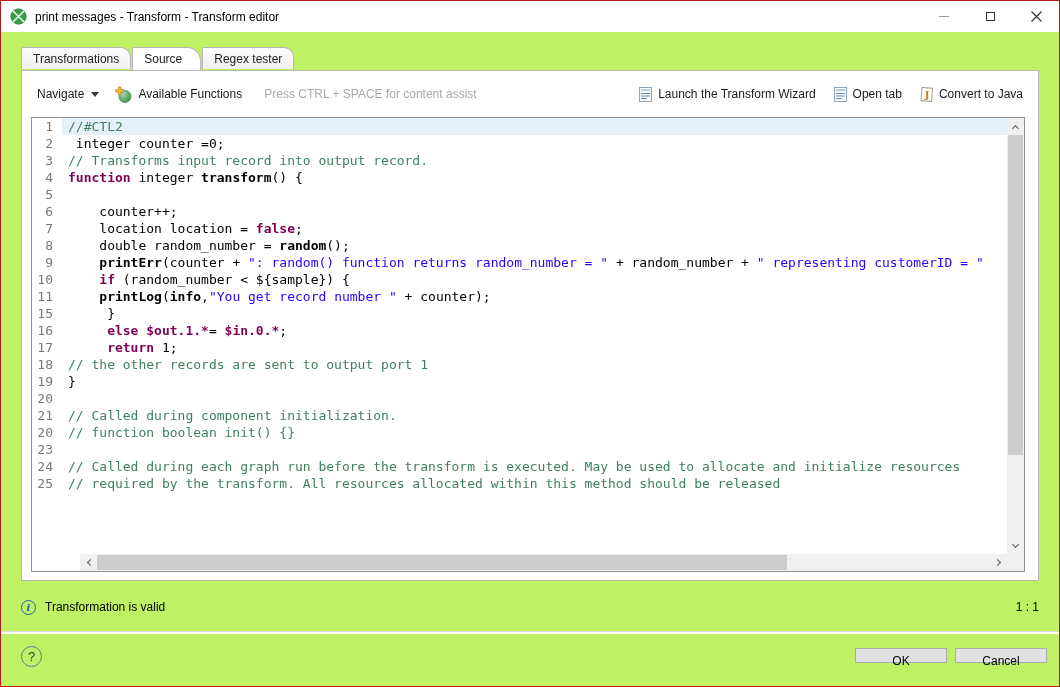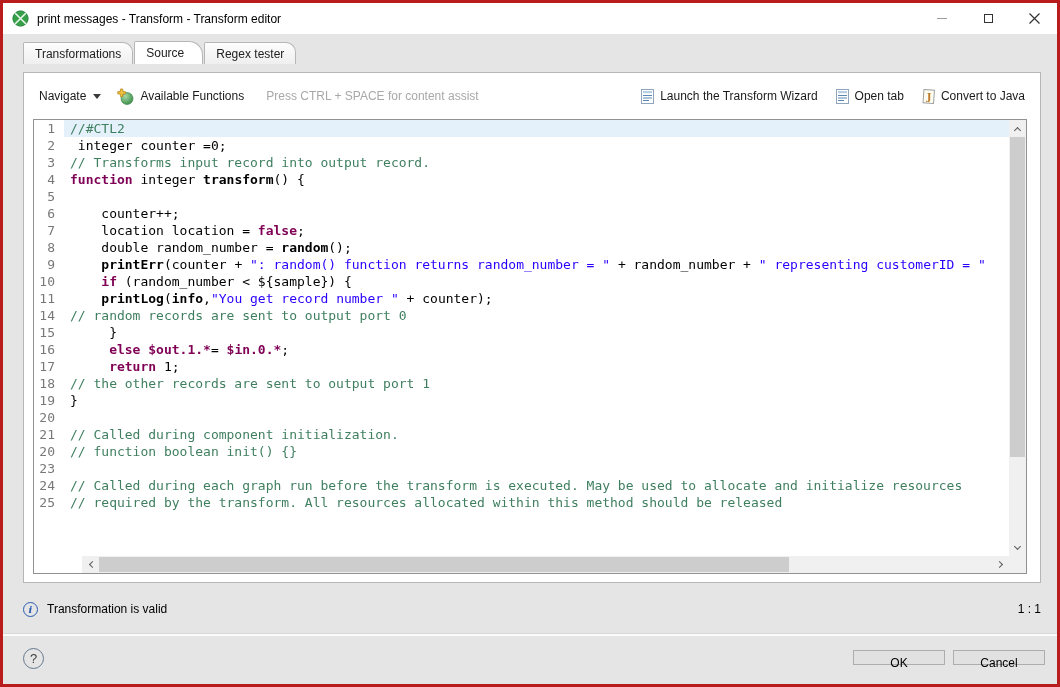--- a/index.html
+++ b/index.html
@@ -1,31 +1,31 @@
 <!DOCTYPE html>
 <html><head>
 <meta charset="utf-8">
 <style>
   html,body { margin:0; padding:0; background:#fff; }
   * { box-sizing:border-box; }
   .window {
     position:relative; width:1060px; height:687px;
-    border:3px solid #b91c1c; background:#e5e5e5;
+    border:1px solid #b91c1c; background:#bef264;
     font-family:"Liberation Sans", sans-serif; overflow:hidden;
   }
   
   .titlebar { position:absolute; left:0; top:0; right:0; height:31px; background:#ffffff; display:flex; align-items:center; }
   .app-icon { margin-left:9px; width:17px; height:17px; flex:0 0 auto; }
   .title-text { margin-left:8px; font-size:12px; color:#000; }
   .win-controls { position:absolute; right:0; top:0; height:31px; display:flex; }
   .win-btn { width:46px; height:31px; display:flex; align-items:center; justify-content:center; }
   .glyph-min { width:10px; height:1px; background:#9c9c9c; display:block; }
   .glyph-max { width:9px; height:9px; border:1px solid #333; display:block; }
   
-  .tabbar { position:absolute; left:20px; top:38px; height:23px; display:flex; align-items:center; z-index:3; }
+  .tabbar { position:absolute; left:20px; top:46px; height:23px; display:flex; align-items:flex-start; z-index:3; }
   .tab { height:22px; padding:0 11px; font-size:12px; line-height:22px; color:#222;
          border:1px solid #b6b6b6; border-bottom:none; border-radius:2px 10px 0 0;
          background:linear-gradient(#fdfdfd,#efefef); margin-right:1px; }
   .tab.active { background:#fff; height:23px; line-height:23px; padding:0 18px 0 11px;
                 border-radius:2px 14px 0 0; position:relative; z-index:4; }
   
   .panel { position:absolute; left:20px; top:69px; width:1018px; height:511px; background:#fff; border:1px solid #b6b6b6; }
   .toolbar { position:absolute; left:0; right:0; top:0; height:46px; display:flex; align-items:center; padding:6px 15px; font-size:12px; color:#1a1a1a; }
   .tb-item { display:flex; align-items:center; }
   .dd-arrow { width:0; height:0; border-left:4px solid transparent; border-right:4px solid transparent; border-top:5px solid #3a3a3a; margin-left:7px; }
@@ -168,21 +168,20 @@
           <div class="crow"><div class="lnum">2</div><div class="ltext"><span class="tk-pl"> integer counter =0;</span></div></div>
           <div class="crow"><div class="lnum">3</div><div class="ltext"><span class="tk-cm">// Transforms input record into output record.</span></div></div>
           <div class="crow"><div class="lnum">4</div><div class="ltext"><span class="tk-kw">function</span><span class="tk-pl"> integer </span><span class="tk-fn">transform</span><span class="tk-pl">() {</span></div></div>
           <div class="crow"><div class="lnum">5</div><div class="ltext"></div></div>
           <div class="crow"><div class="lnum">6</div><div class="ltext"><span class="tk-pl">    counter++;</span></div></div>
           <div class="crow"><div class="lnum">7</div><div class="ltext"><span class="tk-pl">    location location = </span><span class="tk-kw">false</span><span class="tk-pl">;</span></div></div>
           <div class="crow"><div class="lnum">8</div><div class="ltext"><span class="tk-pl">    double random_number = </span><span class="tk-fn">random</span><span class="tk-pl">();</span></div></div>
           <div class="crow"><div class="lnum">9</div><div class="ltext"><span class="tk-pl">    </span><span class="tk-fn">printErr</span><span class="tk-pl">(counter + </span><span class="tk-st">": random() function returns random_number = "</span><span class="tk-pl"> + random_number + </span><span class="tk-st">" representing customerID = "</span></div></div>
           <div class="crow"><div class="lnum">10</div><div class="ltext"><span class="tk-pl">    </span><span class="tk-kw">if</span><span class="tk-pl"> (random_number &lt; ${sample}) {</span></div></div>
           <div class="crow"><div class="lnum">11</div><div class="ltext"><span class="tk-pl">    </span><span class="tk-fn">printLog</span><span class="tk-pl">(</span><span class="tk-fn">info</span><span class="tk-pl">,</span><span class="tk-st">"You get record number "</span><span class="tk-pl"> + counter);</span></div></div>
-          <div class="crow"><div class="lnum">14</div><div class="ltext"><span class="tk-cm">// random records are sent to output port 0</span></div></div>
           <div class="crow"><div class="lnum">15</div><div class="ltext"><span class="tk-pl">     }</span></div></div>
           <div class="crow"><div class="lnum">16</div><div class="ltext"><span class="tk-pl">     </span><span class="tk-kw">else</span><span class="tk-pl"> </span><span class="tk-fd">$out.1.*</span><span class="tk-pl">= </span><span class="tk-fd">$in.0.*</span><span class="tk-pl">;</span></div></div>
           <div class="crow"><div class="lnum">17</div><div class="ltext"><span class="tk-pl">     </span><span class="tk-kw">return</span><span class="tk-pl"> 1;</span></div></div>
           <div class="crow"><div class="lnum">18</div><div class="ltext"><span class="tk-cm">// the other records are sent to output port 1</span></div></div>
           <div class="crow"><div class="lnum">19</div><div class="ltext"><span class="tk-pl">}</span></div></div>
           <div class="crow"><div class="lnum">20</div><div class="ltext"></div></div>
           <div class="crow"><div class="lnum">21</div><div class="ltext"><span class="tk-cm">// Called during component initialization.</span></div></div>
           <div class="crow"><div class="lnum">20</div><div class="ltext"><span class="tk-cm">// function boolean init() {}</span></div></div>
           <div class="crow"><div class="lnum">23</div><div class="ltext"></div></div>
           <div class="crow"><div class="lnum">24</div><div class="ltext"><span class="tk-cm">// Called during each graph run before the transform is executed. May be used to allocate and initialize resources</span></div></div>

